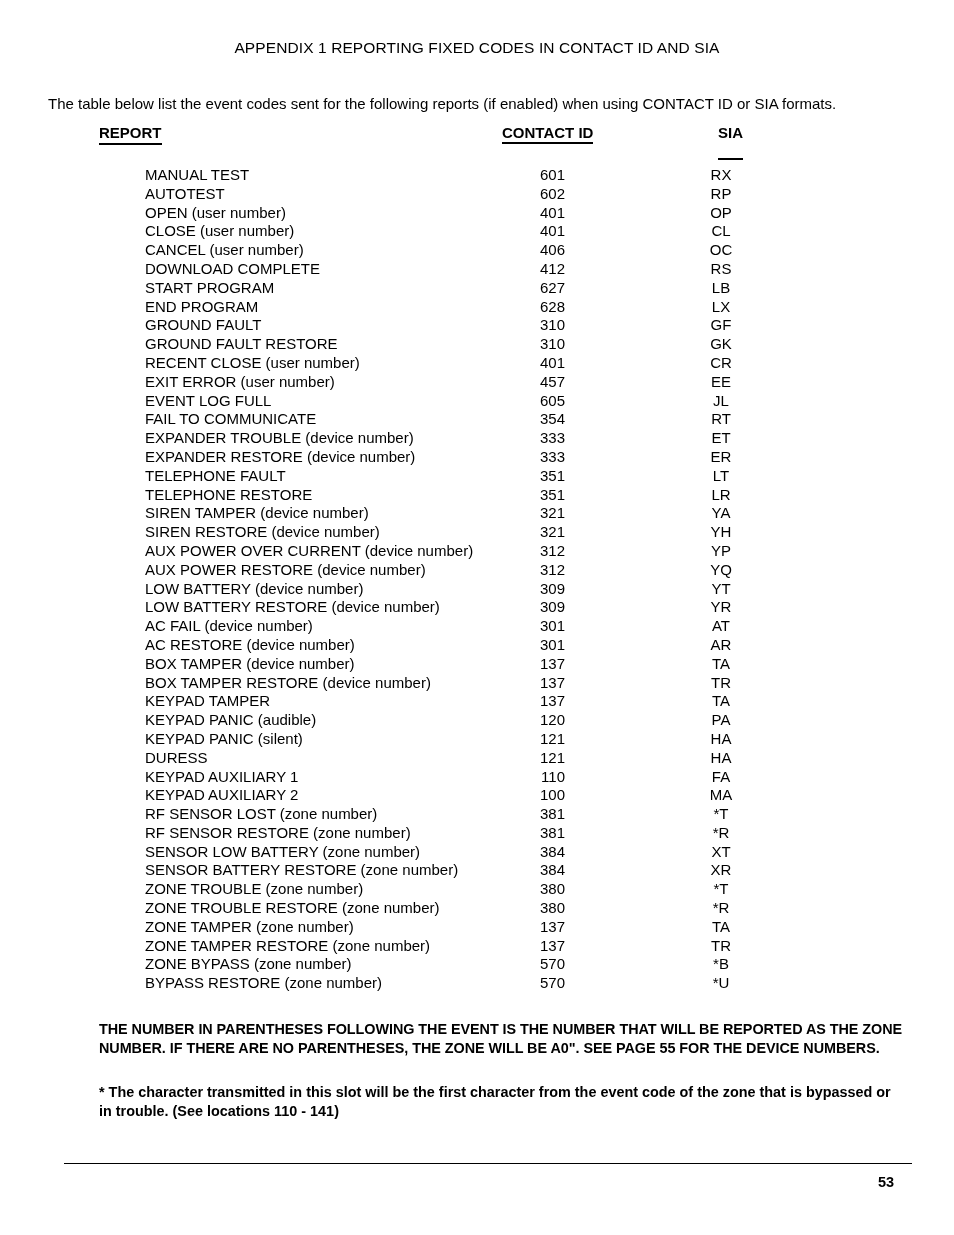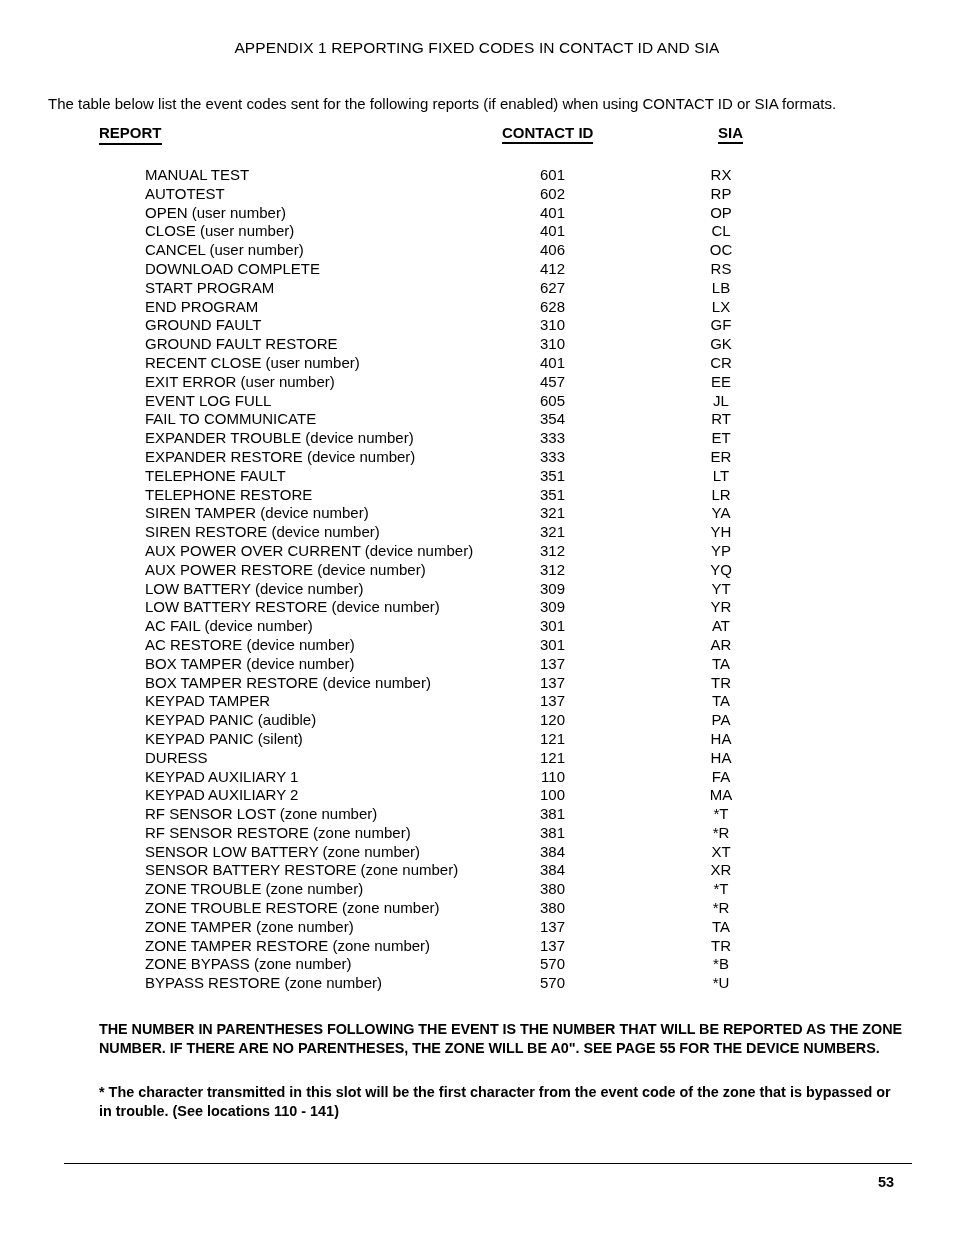--- a/index.html
+++ b/index.html
@@ -105,21 +105,21 @@
     top: 0;
     border-bottom: 2px solid #000;
     padding-bottom: 1px;
     margin-left: 28px;
   }
   .thead-row .h-sia {
     position: absolute;
     left: 619px;
     top: 0;
     border-bottom: 2px solid #000;
-    padding-bottom: 1px;
+    padding-bottom: 17px;
   }
 
   .tbody { margin-top: 21px; }
 
   
   .note {
     position: absolute;
     left: 99px;
     font-size: 14.4px;
     font-weight: bold;

